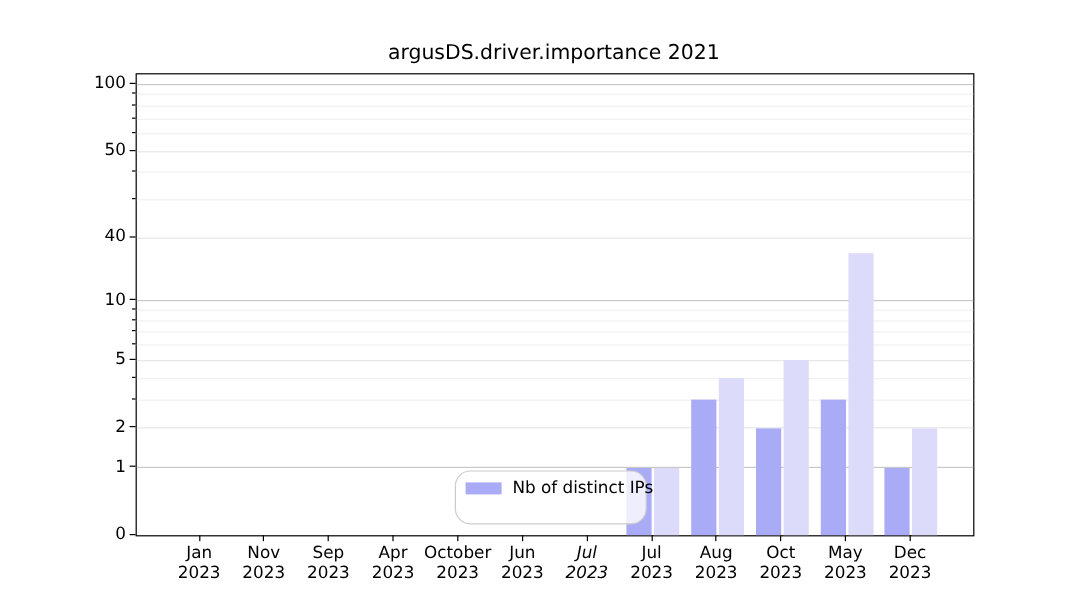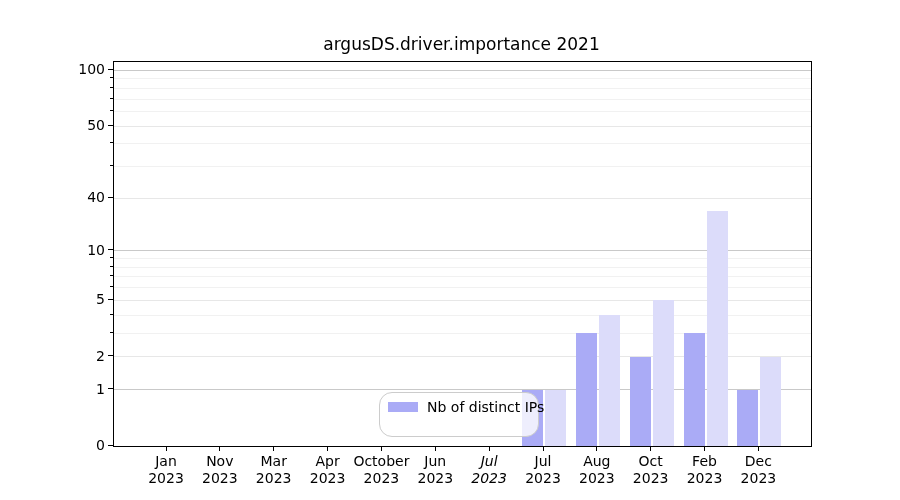--- a/index.html
+++ b/index.html
@@ -185,21 +185,21 @@
         <div>Jan</div>
         <div>2023</div>
       </div>
       <div class="xtick-mark" style="left: 219.3px; top: 446px; height: 5px;"></div>
       <div class="xtick-label" style="left: 187.8px; top: 453px;">
         <div>Nov</div>
         <div>2023</div>
       </div>
       <div class="xtick-mark" style="left: 273.2px; top: 446px; height: 5px;"></div>
       <div class="xtick-label" style="left: 241.7px; top: 453px;">
-        <div>Mar</div>
+        <div>Sep</div>
         <div>2023</div>
       </div>
       <div class="xtick-mark" style="left: 327.1px; top: 446px; height: 5px;"></div>
       <div class="xtick-label" style="left: 295.6px; top: 453px;">
         <div>Apr</div>
         <div>2023</div>
       </div>
       <div class="xtick-mark" style="left: 380.9px; top: 446px; height: 5px;"></div>
       <div class="xtick-label" style="left: 349.4px; top: 453px;">
         <div>October</div>
@@ -225,21 +225,21 @@
         <div>Aug</div>
         <div>2023</div>
       </div>
       <div class="xtick-mark" style="left: 650.2px; top: 446px; height: 5px;"></div>
       <div class="xtick-label" style="left: 618.7px; top: 453px;">
         <div>Oct</div>
         <div>2023</div>
       </div>
       <div class="xtick-mark" style="left: 704px; top: 446px; height: 5px;"></div>
       <div class="xtick-label" style="left: 672.5px; top: 453px;">
-        <div>Feb</div>
+        <div>May</div>
         <div>2023</div>
       </div>
       <div class="xtick-mark" style="left: 757.9px; top: 446px; height: 5px;"></div>
       <div class="xtick-label" style="left: 726.4px; top: 453px;">
         <div>Dec</div>
         <div>2023</div>
       </div>
     </div>
 </div>
 

